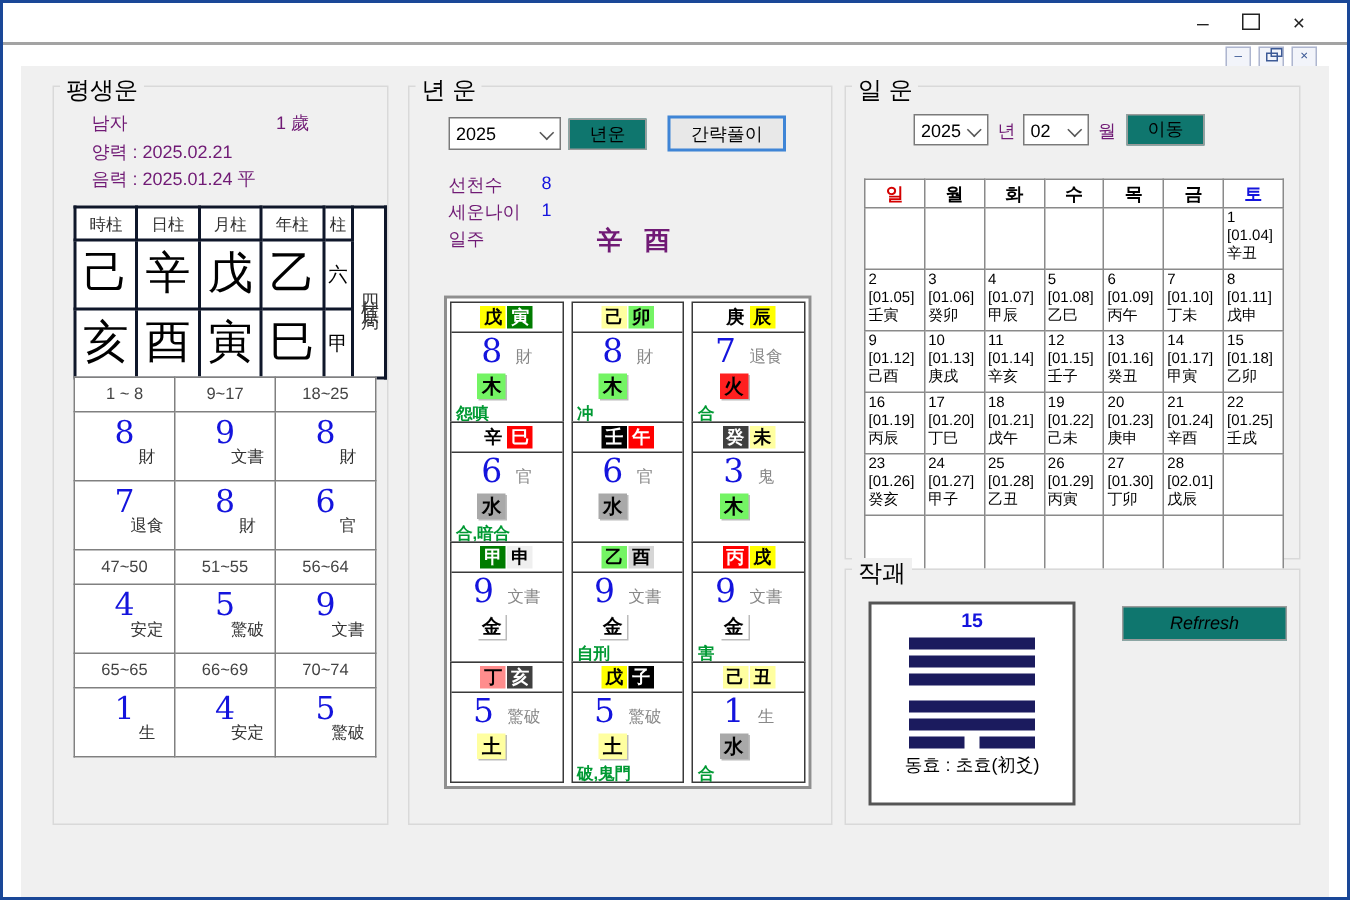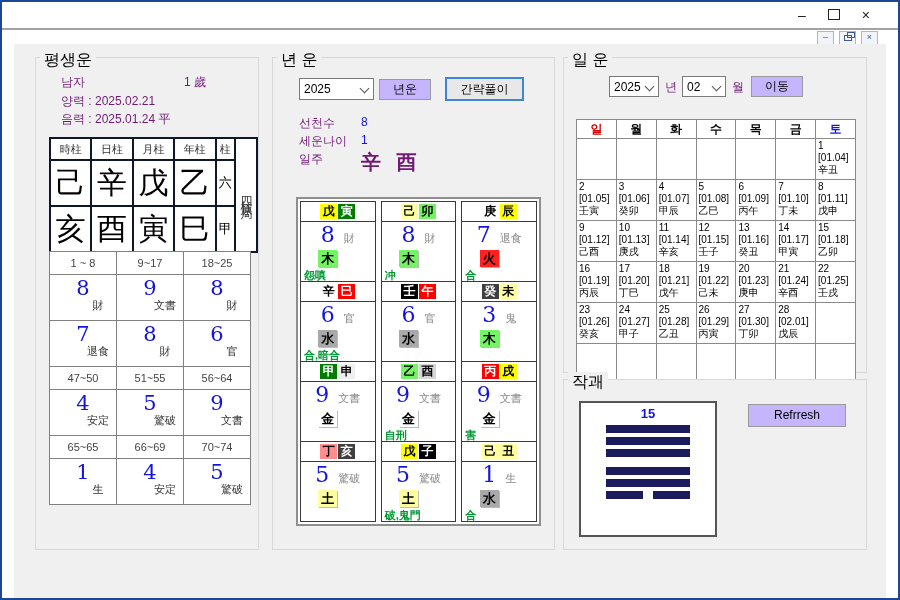--- a/index.html
+++ b/index.html
@@ -12,39 +12,39 @@
   .mdibar{position:relative;height:14px;background:#fff;}
   .mbtns{position:absolute;right:20px;top:1px;display:flex;gap:5px;}
   .mbtn{width:15px;height:12px;border:1px solid #aeb6cf;background:#f2f4fa;color:#3d5a96;font-size:9px;line-height:10px;text-align:center;}
   .rsq{position:relative;display:inline-block;width:6px;height:4px;border:1px solid #3d5a96;margin-top:3px;background:#f2f4fa;}
   .rsq::before{content:"";position:absolute;left:2px;top:-4px;width:6px;height:4px;border:1px solid #3d5a96;}
   .client{position:absolute;left:12px;right:12px;top:42px;bottom:0;background:#f0f0f0;}
   .gb{position:absolute;border:1px solid #d9d9d9;background:#f0f0f0;}
   .gbt{position:absolute;top:-8px;left:4px;background:#f0f0f0;padding:0 4px;font-size:16px;color:#000;white-space:nowrap;}
   .t12{position:absolute;font-size:12px;color:#701a75;white-space:nowrap;}
   .bluev{color:var(--number_blue);}
-  .ilju{font-weight:bold;font-size:20px;letter-spacing:5px;}
+  .ilju{font-weight:bold;font-size:17px;letter-spacing:5px;margin-left:37px;}
   
   .ptable{position:absolute;left:13px;top:79px;border-collapse:collapse;background:#fff;}
   .ptable td{border:2px solid #0f172a;text-align:center;padding:0;}
   .ph{width:40px;height:20px;font-size:11px;color:#333;}
   .phn{width:18px;}
   .pc{height:44px;font-family:"DejaVu Serif","Liberation Serif",serif;font-size:30px;line-height:40px;}
   .ps{width:18px;font-size:13px;}
   .pcorner{width:20px;font-size:12px;color:#333;writing-mode:vertical-rl;letter-spacing:4px;padding:2px 0;}
   .btable{position:absolute;left:13px;top:193px;border-collapse:collapse;background:#fff;}
   .btable td{border:1px solid #808080;width:66px;text-align:center;padding:0;}
   .range{height:22px;font-size:11px;color:#444;}
   .val{height:45px;vertical-align:top;}
   .bn{font-family:"DejaVu Serif","Liberation Serif",serif;font-size:21px;color:var(--number_blue);line-height:22px;margin-top:2px;}
   .bl{font-size:11px;color:#333;line-height:12px;transform:translateX(15px);}
   
   .combo{position:absolute;background:#fff;border:1px solid #7a7a7a;font-size:12px;padding:3px 4px;box-sizing:border-box;}
   .chev{position:absolute;right:5px;top:6px;width:6px;height:6px;border-right:1px solid #555;border-bottom:1px solid #555;transform:rotate(45deg);}
-  .btn{position:absolute;background:#c4b5fd;border:1px solid #9a9a9a;font-size:12px;color:#000;text-align:center;box-sizing:border-box;}
+  .btn{position:absolute;background:#0f766e;border:1px solid #9a9a9a;font-size:12px;color:#000;text-align:center;box-sizing:border-box;}
   .btn.focus{border:2px solid var(--focus_blue);background:#e8e8e8;}
   #ygrid{position:absolute;left:23px;top:139px;width:245px;border:2px solid #8f8f8f;background:#fff;padding:2px;display:grid;grid-template-columns:1fr 1fr 1fr;column-gap:5px;box-sizing:border-box;}
   .gcell{border:1px solid #3a3a3a;height:79px;background:#fff;position:relative;}
   .gcell:nth-child(n+4){margin-top:-1px;}
   .ghead{height:19px;border-bottom:1px solid #3a3a3a;display:flex;align-items:center;justify-content:center;gap:1px;}
   .cb{display:inline-block;min-width:15px;height:15px;line-height:15px;text-align:center;font-size:12px;font-weight:bold;padding:0 1px;}
   .gbody{position:relative;height:59px;}
   .gnum{text-align:center;margin-top:2px;line-height:22px;}
   .gnum .n{color:var(--number_blue);font-size:22px;font-family:"DejaVu Serif","Liberation Serif",serif;}
   .gnum .t{font-size:11px;color:#888;margin-left:9px;}
@@ -558,18 +558,19 @@
             <div class="hline"></div>
             <div class="hline"></div>
             <div class="hline"></div>
             <div class="hline tgap"></div>
             <div class="hline"></div>
             <div class="hline broken">
               <span></span>
               <span></span>
             </div>
           </div>
+        <div class="hexmov">동효 :  초효(初爻)</div>
       </div>
-      <div class="btn" style="left:184px;top:24px;width:98px;height:23px;line-height:21px;">Refrresh</div>
+      <div class="btn" style="left:184px;top:24px;width:110px;height:23px;line-height:21px;font-style:italic;">Refrresh</div>
     </div>
 
   </div>
 </div>
 
 </body></html>

